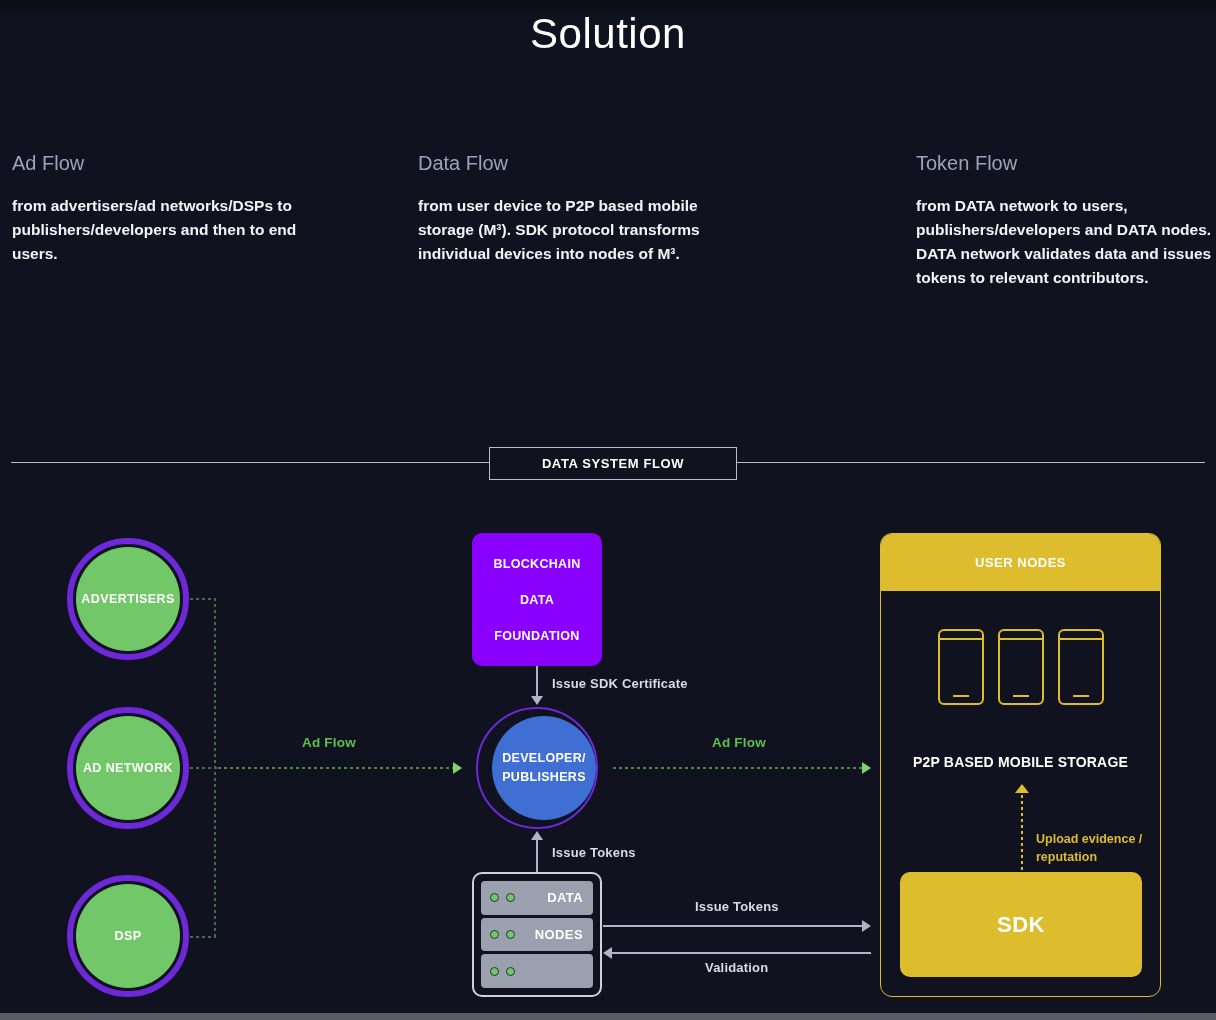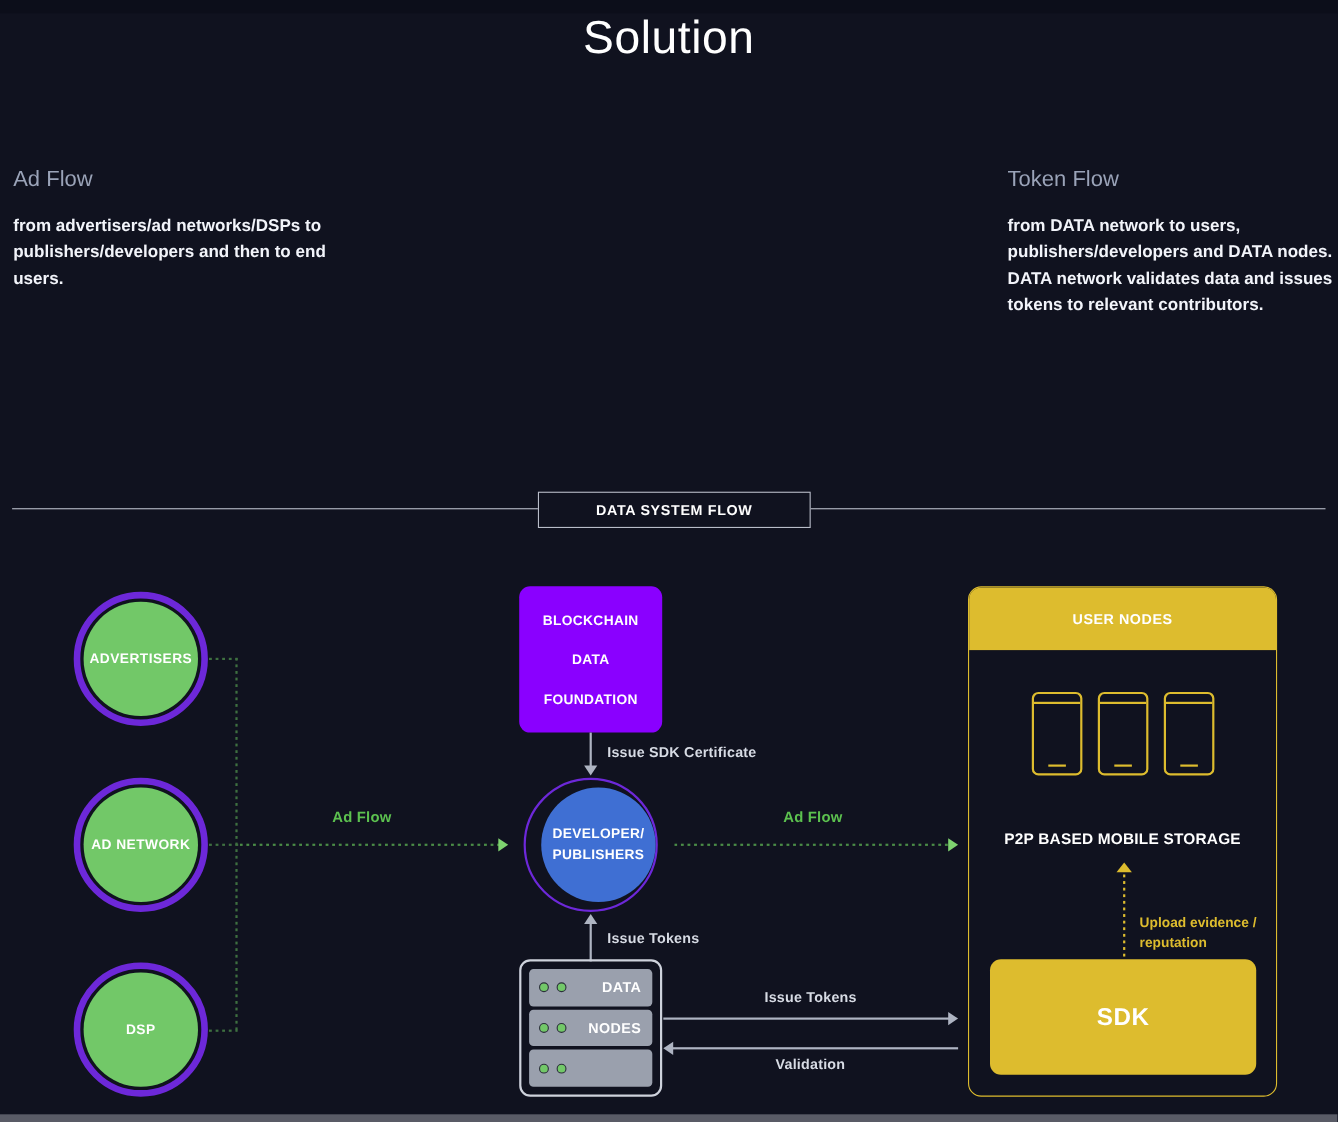--- a/index.html
+++ b/index.html
@@ -166,20 +166,22 @@
   <div class="title">Solution</div>
 
   <div class="cols">
 
     <div class="col col-0">
       <div class="col-head">Ad Flow</div>
       <div class="col-body">from advertisers/ad networks/DSPs to publishers/developers and then to end users.</div>
     </div>
 
     <div class="col col-1">
+      <div class="col-head">Data Flow</div>
+      <div class="col-body">from user device to P2P based mobile storage (M³). SDK protocol transforms individual devices into nodes of M³.</div>
     </div>
 
     <div class="col col-2">
       <div class="col-head">Token Flow</div>
       <div class="col-body">from DATA network to users, publishers/developers and DATA nodes. DATA network validates data and issues tokens to relevant contributors.</div>
     </div>
 
   </div>
 
   <div class="divider"></div>

